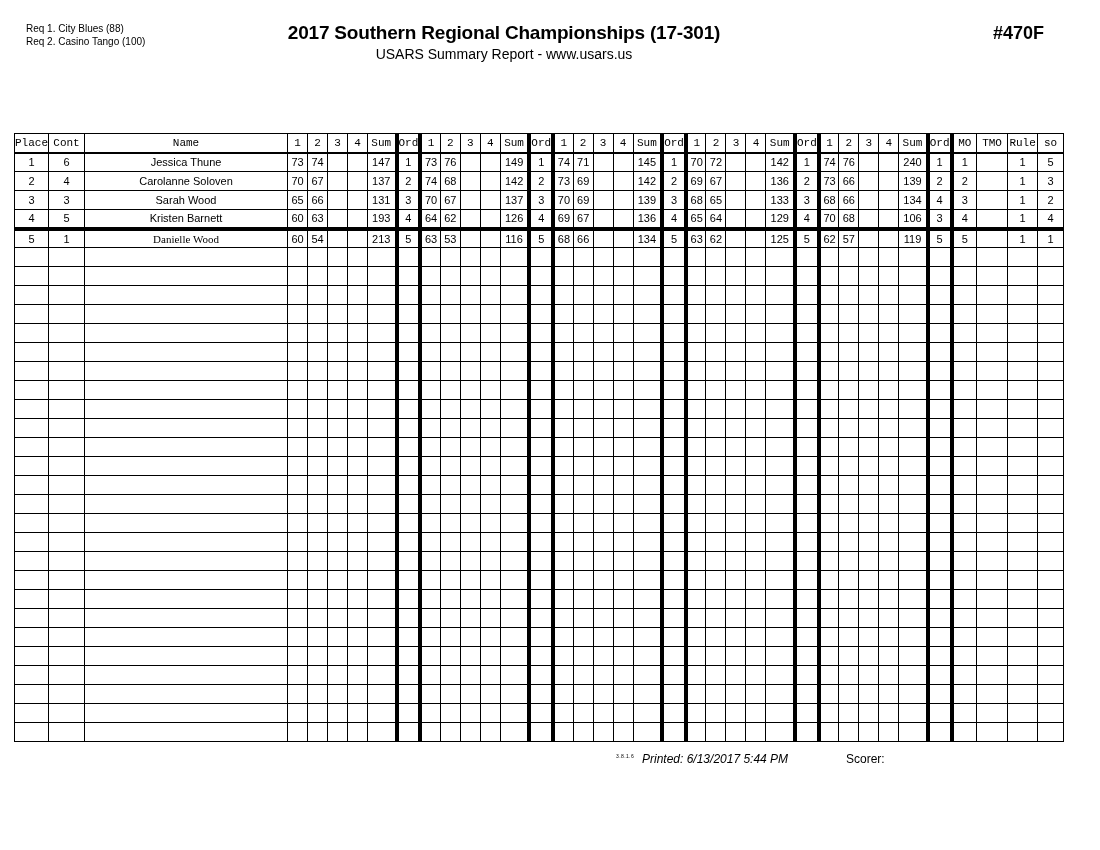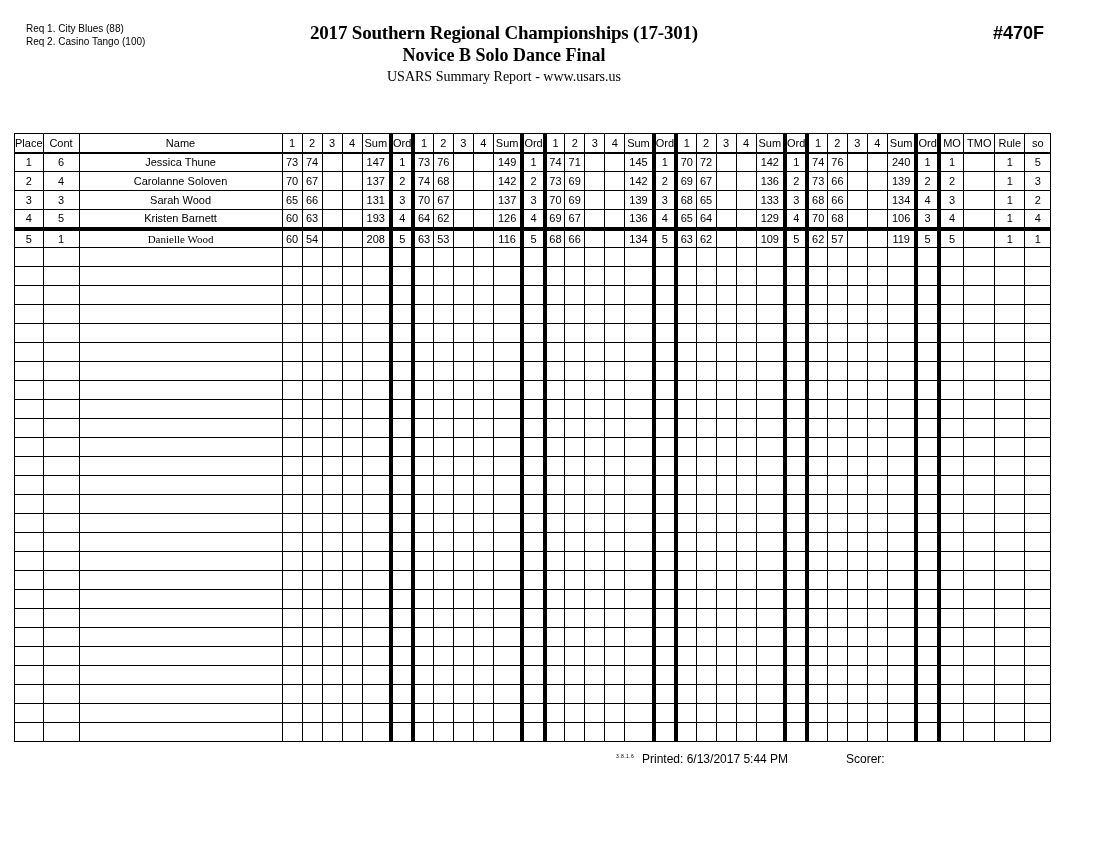--- a/index.html
+++ b/index.html
@@ -28,21 +28,20 @@
   .req-line { display: block; }
   .req-lbl { display: inline-block; padding-left: 12px; }
 
   
   #title-block {
     position: absolute;
     left: 0;
     top: 22px;
     width: 1008px;
     text-align: center;
-    font-family: Liberation Serif, serif;
   }
   #event-title {
     font-size: 19px;
     font-weight: bold;
     line-height: 22px;
     letter-spacing: -0.2px;
   }
   #venue-line {
     font-size: 14px;
     line-height: 19px;
@@ -107,21 +106,21 @@
   
   tr.col-head td {
     height: 21px;
     font-size: 10px;
   }
   td.h-place, td.h-cont { text-align: center; }
   td.h-name { text-align: left; padding-left: 6px; }
   .ord-cell { border-left: 4px solid #000 !important; border-right: 4px solid #000 !important; }
 
   tr.row-thickbottom td { border-bottom: 4px solid #000 !important; }
-  tr.col-head td { border-bottom: 2px solid #000 !important; }
+  tr.col-head td { border-bottom: 2px solid #000 !important; font-family: Liberation Mono, monospace; }
 
   
   tr.skater td { height: 19px; }
   tr.bold-row td { font-weight: bold; font-size: 13px; }
   tr.bold-row td.name { font-size: 12.5px; }
   tr.plain-row td { font-weight: normal; font-size: 12px; }
   tr.plain-row td.name { font-size: 11.5px; font-family: Liberation Serif, serif; }
   td.name { text-align: left; padding-left: 6px; }
   td.score, td.sum { text-align: right; padding-right: 3px; }
   td.mo, td.tmo, td.rule, td.so { text-align: right; padding-right: 4px; }
@@ -141,20 +140,21 @@
     top: 3px;
     font-size: 5px;
     letter-spacing: 0.4px;
   }
   #printed-line {
     position: absolute;
     left: 642px;
     top: 2px;
     font-size: 12px;
     white-space: nowrap;
+    font-style: italic;
   }
   #scorer-line {
     position: absolute;
     left: 846px;
     top: 2px;
     font-size: 12px;
     white-space: nowrap;
   }
 </style>
 </head>
@@ -166,21 +166,20 @@
     <span>City Blues (88)</span>
   </span>
   <span class="req-line">
     <span class="req-lbl">Req  2.</span>
     <span>Casino Tango (100)</span>
   </span>
 </div>
 
 <div id="title-block">
   <div id="event-title">2017 Southern Regional Championships (17-301)</div>
-  <div id="division-title">Novice B Solo Dance Final</div>
   <div id="report-line">USARS Summary Report - www.usars.us</div>
 </div>
 
 <div id="heat-code">#470F</div>
 
 <table id="sheet">
   <colgroup>
     <col style="width:26px">
       <col style="width:36px">
       <col style="width:203px">
@@ -416,39 +415,39 @@
         <td class="so">4</td>
       </tr>
       <tr class="skater plain-row">
         <td class="place">5</td>
         <td class="cont">1</td>
         <td class="name">Danielle Wood</td>
         <td class="score">60</td>
         <td class="score">54</td>
         <td class="score"></td>
         <td class="score"></td>
-        <td class="sum">208</td>
+        <td class="sum">213</td>
         <td class="ord-cell">5</td>
         <td class="score">63</td>
         <td class="score">53</td>
         <td class="score"></td>
         <td class="score"></td>
         <td class="sum">116</td>
         <td class="ord-cell">5</td>
         <td class="score">68</td>
         <td class="score">66</td>
         <td class="score"></td>
         <td class="score"></td>
         <td class="sum">134</td>
         <td class="ord-cell">5</td>
         <td class="score">63</td>
         <td class="score">62</td>
         <td class="score"></td>
         <td class="score"></td>
-        <td class="sum">109</td>
+        <td class="sum">125</td>
         <td class="ord-cell">5</td>
         <td class="score">62</td>
         <td class="score">57</td>
         <td class="score"></td>
         <td class="score"></td>
         <td class="sum">119</td>
         <td class="ord-cell">5</td>
         <td class="mo">5</td>
         <td class="tmo"></td>
         <td class="rule">1</td>

